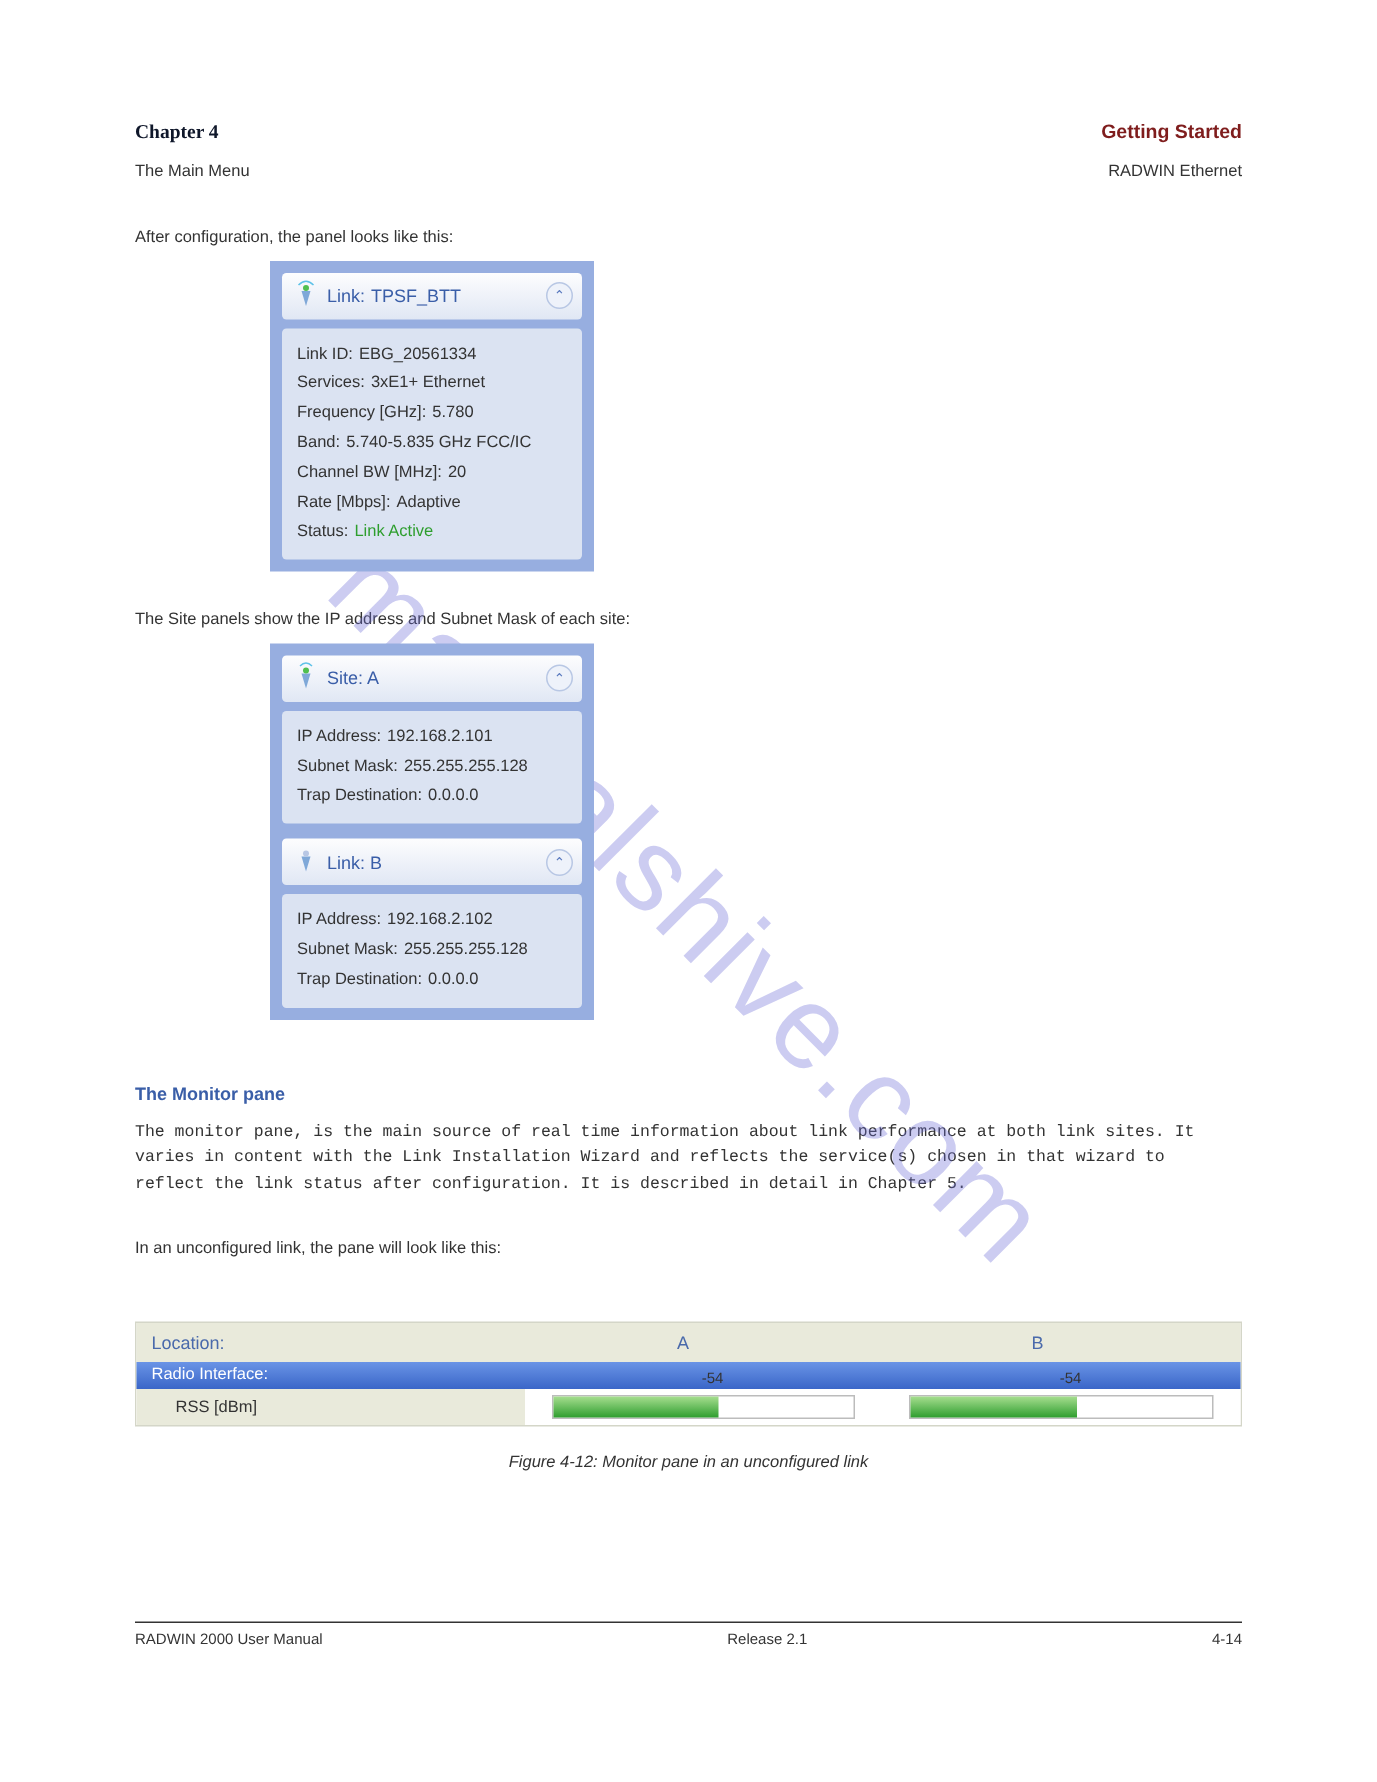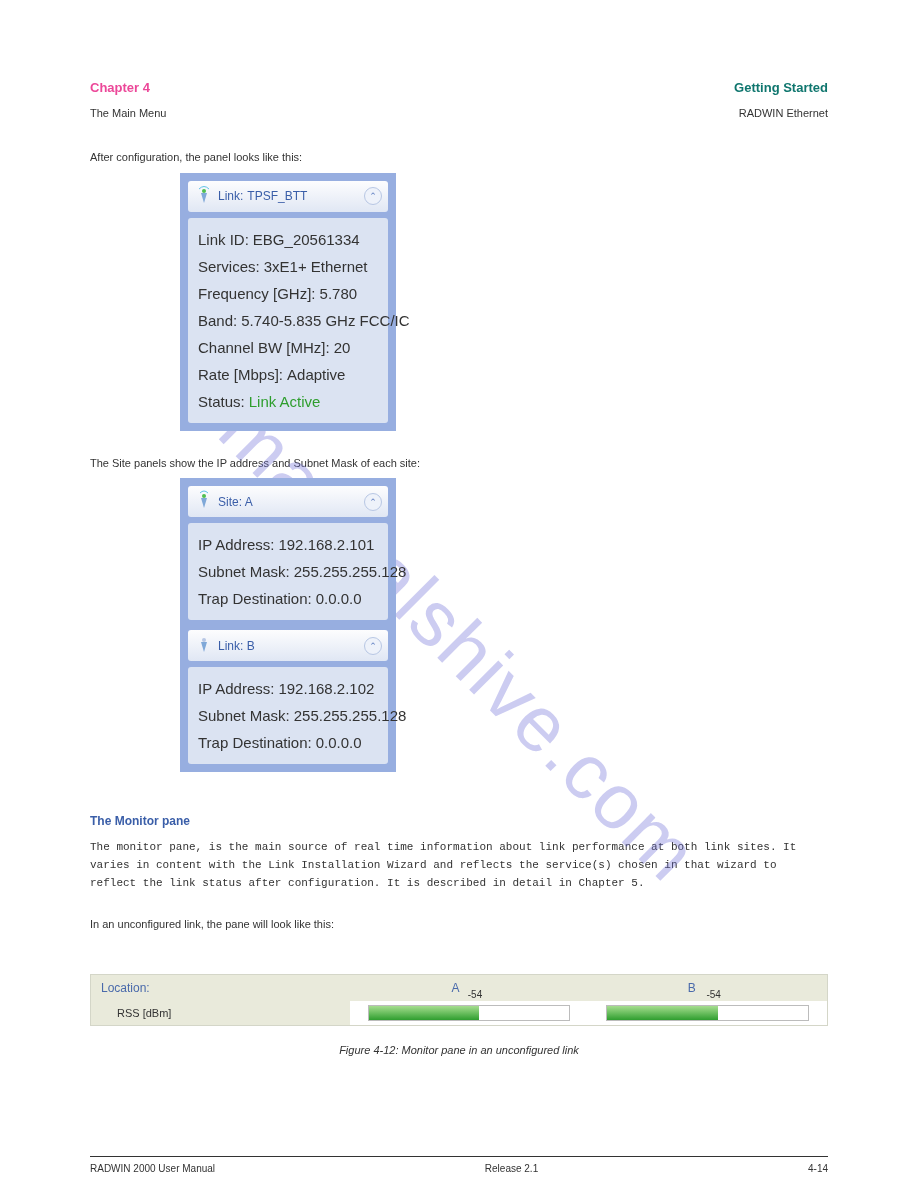--- a/index.html
+++ b/index.html
@@ -26,22 +26,22 @@
     z-index: 5;
     letter-spacing: 2px;
   }
   .header-row {
     display: flex;
     justify-content: space-between;
     font-size: 13px;
     font-weight: bold;
     margin-bottom: 12px;
   }
-  .header-left { color: #ec4899; }
-  .header-right { color: #0f766e; }
+  .header-left { color: #0f172a; font-family: Liberation Serif, serif; }
+  .header-right { color: #7f1d1d; }
   .subheader-row {
     display: flex;
     justify-content: space-between;
     font-size: 11px;
     margin-bottom: 30px;
   }
   .body-text {
     font-size: 11px;
     line-height: 1.6;
     margin: 24px 0 6px 0;
@@ -82,21 +82,21 @@
     align-items: center;
     justify-content: center;
     font-size: 9px;
     color: #5a7abf;
     cursor: pointer;
   }
   .panel-body {
     background: #dbe3f2;
     border-radius: 3px;
     padding: 8px 10px;
-    font-size: 15px;
+    font-size: 11px;
     color: #333;
     line-height: 1.8;
   }
   .panel-body .row { white-space: nowrap; }
   .panel-body .label { display: inline; }
   .panel-body .value { display: inline; margin-left: 4px; }
   .status-active { color: #2e9e2e; }
   .stack-gap { height: 10px; }
   .antenna-icon {
     display: inline-block;
@@ -269,20 +269,21 @@
 <div class="body-text" style="font-weight:bold; font-size:12px; color:#3a5ea8; margin-top:40px;">The Monitor pane</div>
 <div class="body-text" style="margin-top:8px;font-family:Liberation Mono, monospace;">The monitor pane, is the main source of real time information about link performance at both link sites. It varies in content with the Link Installation Wizard and reflects the service(s) chosen in that wizard to reflect the link status after configuration. It is described in detail in Chapter 5.</div>
 <div class="body-text">In an unconfigured link, the pane will look like this:</div>
 
 <div class="table-wrap">
   <div class="loc-row">
     <div class="c1">Location:</div>
     <div class="c2">A</div>
     <div class="c3">B</div>
   </div>
+  <div class="hdr-row">Radio Interface:</div>
   <div class="data-row">
     <div class="c1">RSS [dBm]</div>
     <div class="c2">
       <div class="bar-label">-54</div>
       <div class="bar-bg">
           <div class="bar-fill"></div>
         </div>
     </div>
     <div class="c3">
       <div class="bar-label">-54</div>

